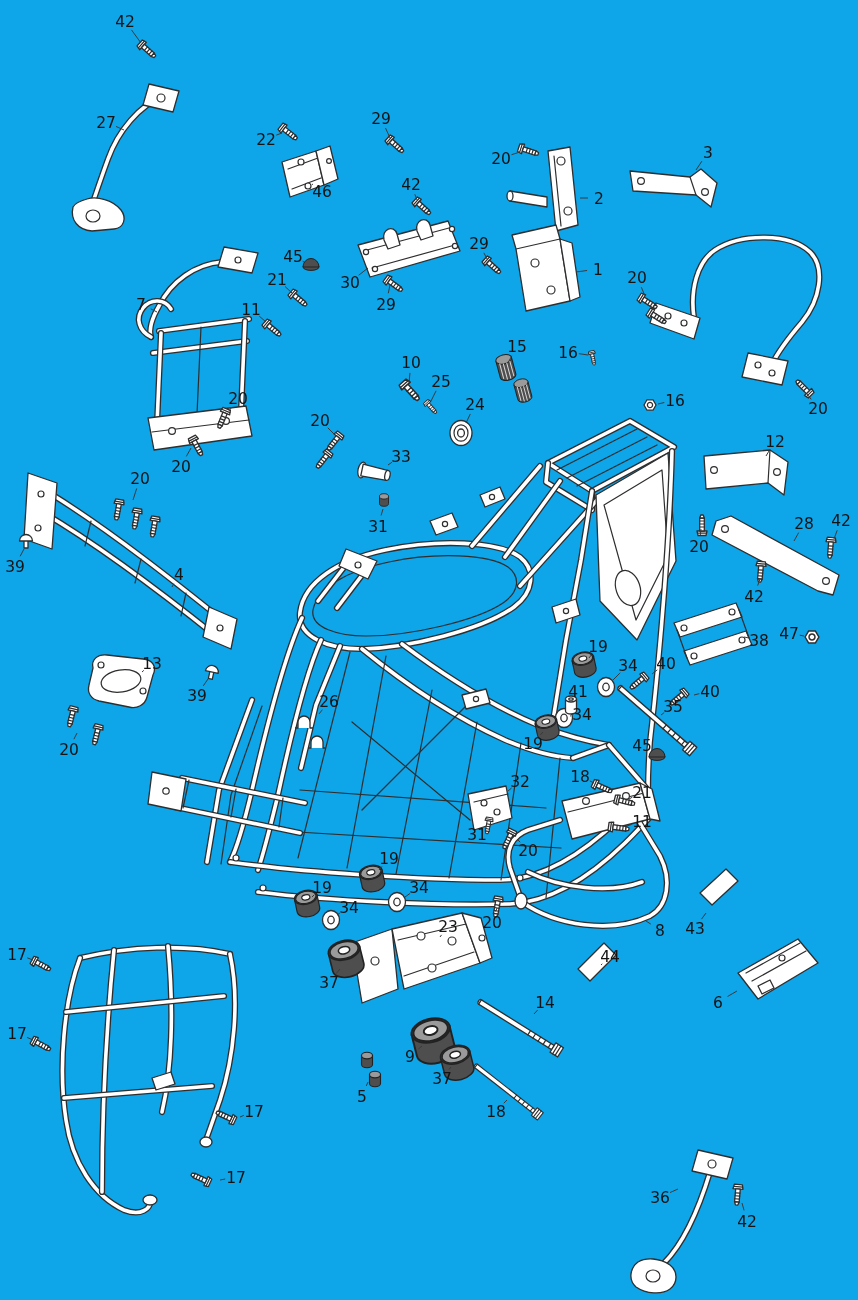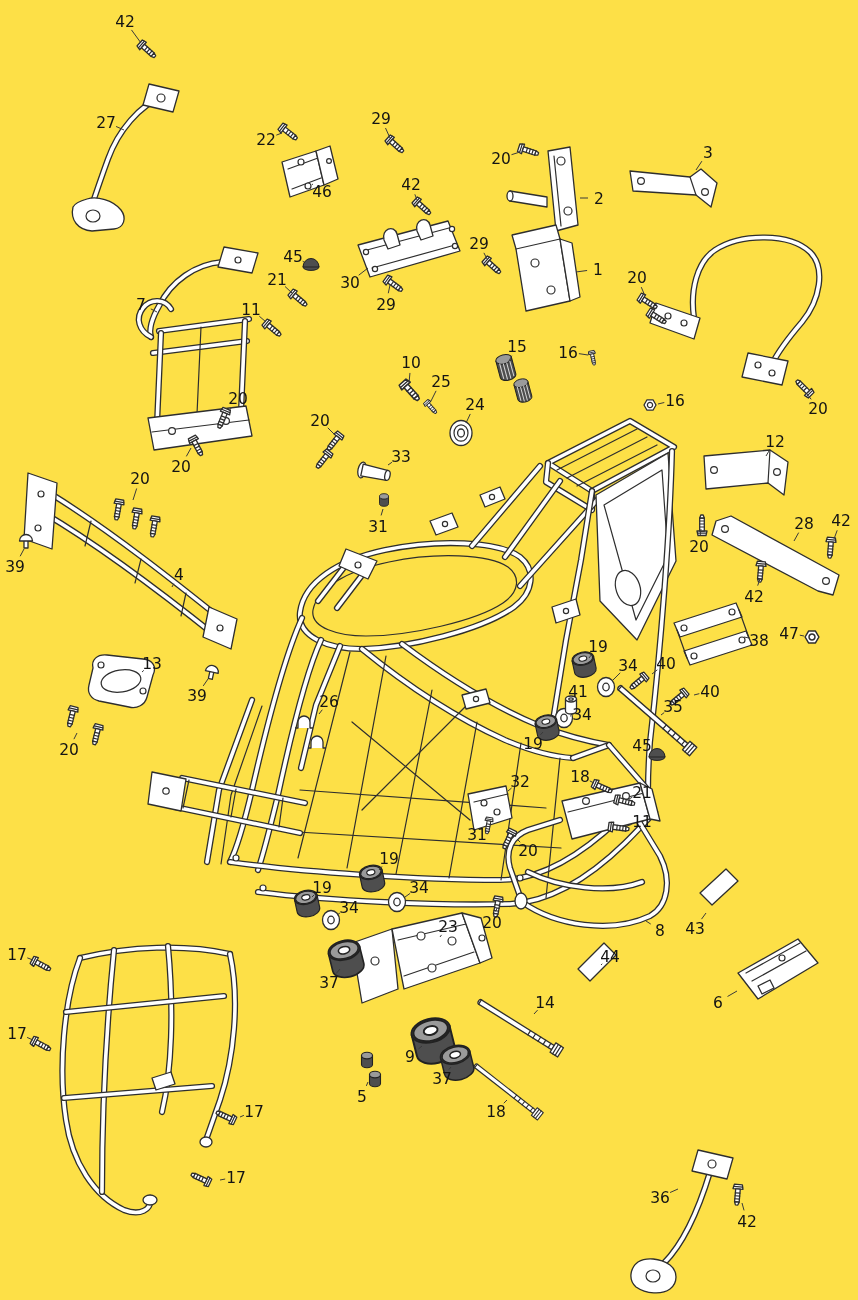--- a/index.html
+++ b/index.html
@@ -1,16 +1,16 @@
 <!DOCTYPE html>
 <html><head>
 <meta charset="utf-8">
 <style>
   html,body{margin:0;padding:0;background:#fff;}
-  .stage{position:relative;width:858px;height:1300px;background:#fde047;overflow:hidden;}
+  .stage{position:relative;width:858px;height:1300px;background:#0ea5e9;overflow:hidden;}
   svg{display:block;}
   svg .tube{fill:none;stroke:#2e2e2e;stroke-width:6.2;stroke-linecap:round;stroke-linejoin:round;}
   svg .tube-in{fill:none;stroke:#ffffff;stroke-width:3.6;stroke-linecap:round;stroke-linejoin:round;}
   svg .ln{fill:none;stroke:#2e2e2e;stroke-width:1.2;stroke-linecap:round;stroke-linejoin:round;}
   svg .fw{fill:#ffffff;stroke:#2e2e2e;stroke-width:1.3;stroke-linejoin:round;}
   svg .fd{fill:#4e4e4e;stroke:#222222;stroke-width:1;}
   svg .fg{fill:#9a9a9a;stroke:#222222;stroke-width:1;}
   svg .lt{stroke:#d8d8d8;stroke-width:1;}
   svg .hole{fill:#ffffff;stroke:#2e2e2e;stroke-width:1.2;}
   svg .leader{stroke:#3a3a3a;stroke-width:1;}

